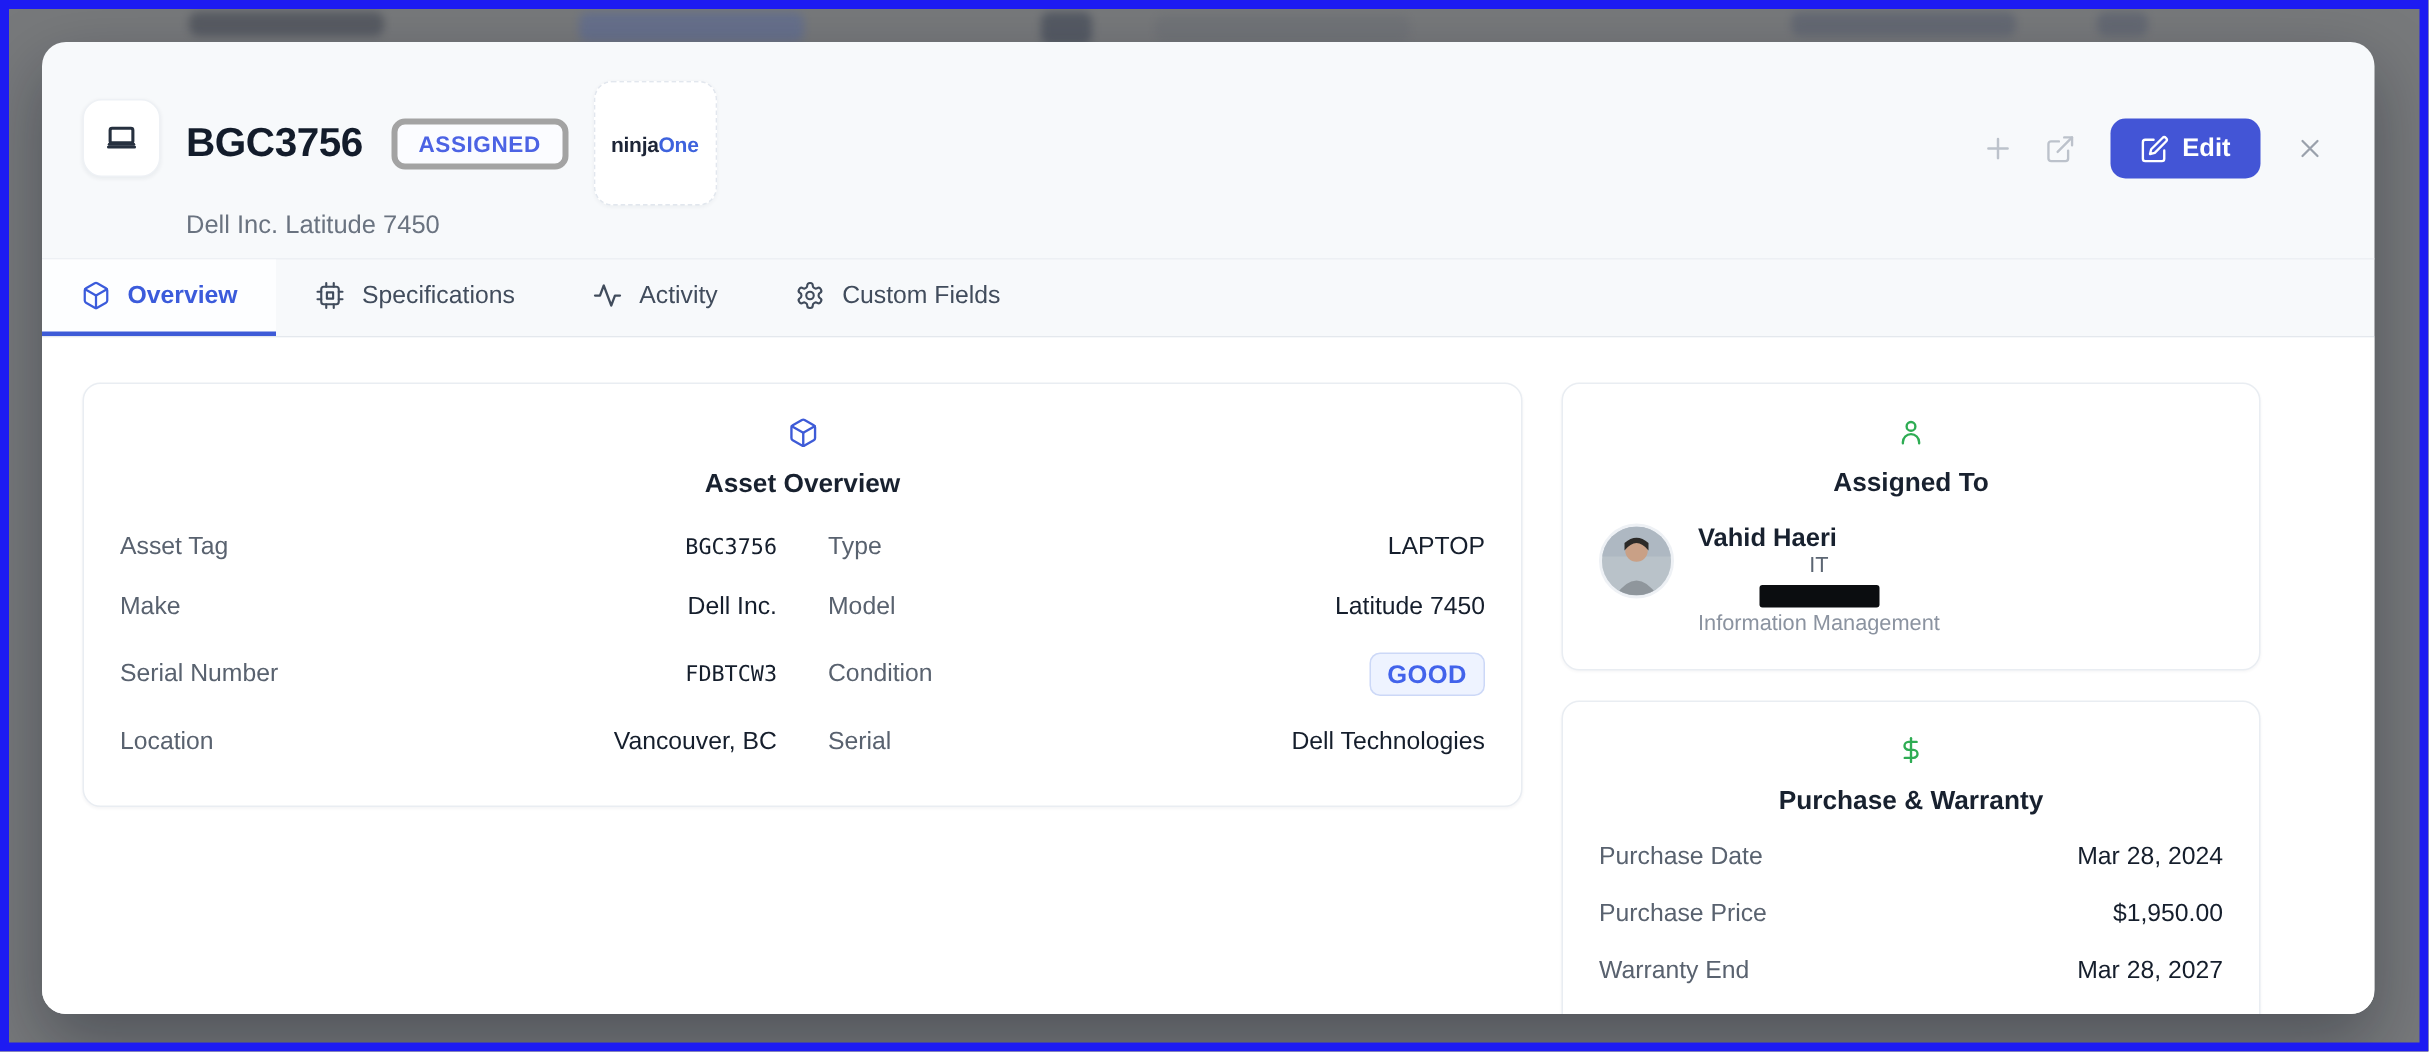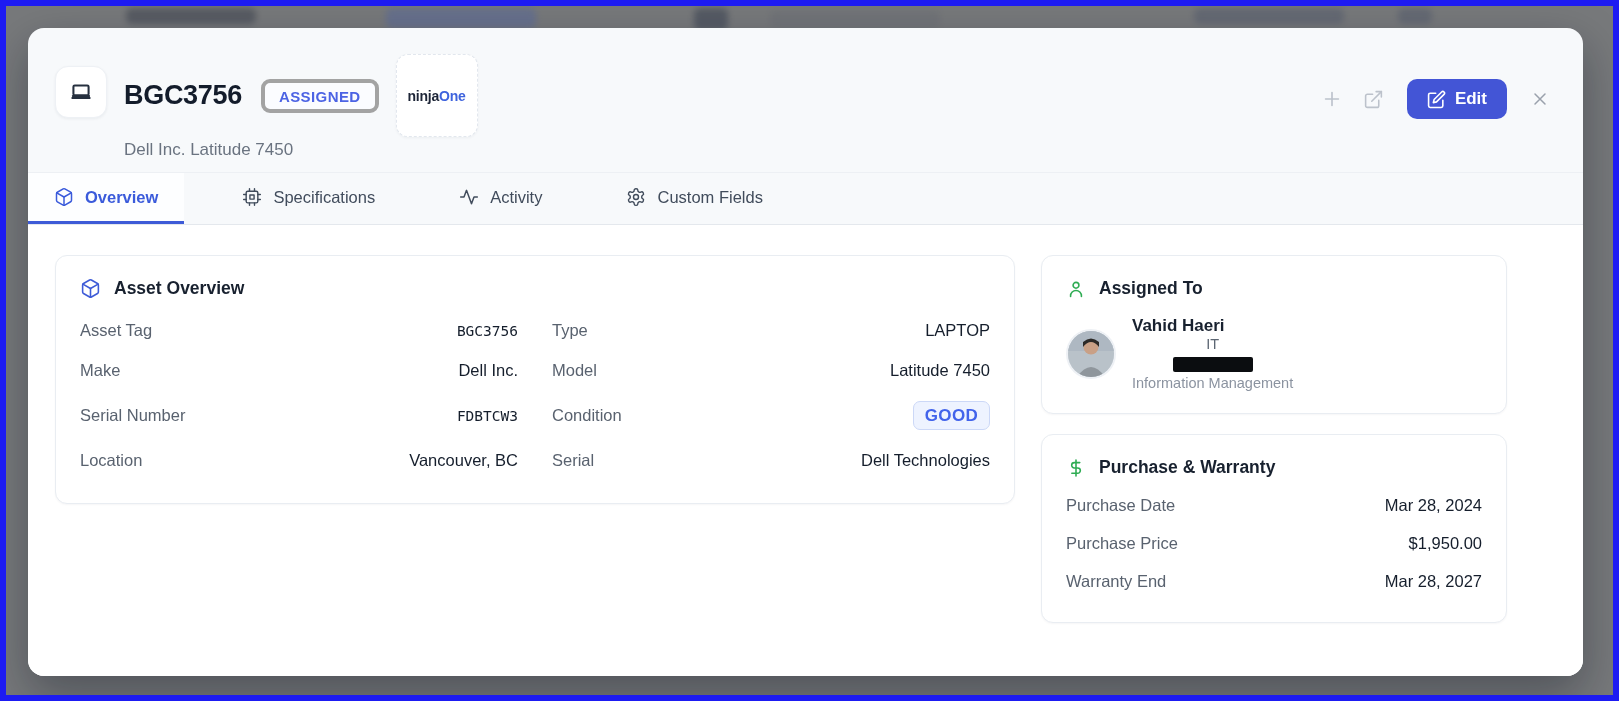--- a/index.html
+++ b/index.html
@@ -83,21 +83,20 @@
     font-family: "Liberation Sans", sans-serif;
   }
   .icon-btn.close { margin-left: 18px; color: #9aa1ac; }
 
   
   .tab-bar {
     display: flex; align-items: stretch;
     height: 53px; flex: 0 0 auto;
     border-top: 1px solid #edf0f4;
     border-bottom: 1px solid #e4e8ed;
-    gap: 32px;
   }
   .tab {
     display: flex; align-items: center; gap: 11px;
     padding: 0 26px; cursor: pointer;
     font-size: 16.5px; color: #414c5c;
     background: transparent; border: none;
     border-bottom: 3px solid transparent;
     font-family: "Liberation Sans", sans-serif;
   }
   .tab.active {
@@ -113,41 +112,41 @@
     display: flex; gap: 26px;
     padding: 30px 76px 30px 27px;
   }
   .card {
     background: #ffffff;
     border: 1px solid #e9edf2;
     border-radius: 12px;
     box-shadow: 0 1px 2px rgba(20,30,50,.04);
     padding: 22px 24px;
   }
-  .card-heading { display: flex; align-items: center; gap: 13px; }
+  .card-heading { display: flex; align-items: center; gap: 13px; flex-direction: column; }
   .card-heading .h-label { font-size: 17.5px; font-weight: 700; color: #18212f; }
 
   .overview-card { flex: 1; align-self: flex-start; }
   .overview-grid { margin-top: 12px; }
   .ov-row { display: grid; grid-template-columns: 1fr 1fr; column-gap: 34px; }
   .ov-cell { display: flex; align-items: center; justify-content: space-between; padding: 10px 0 11px; }
   .ov-label { font-size: 16.5px; color: #59626f; }
   .ov-value { font-size: 16.5px; color: #151e2c; text-align: right; }
   .ov-value.mono { font-family: "DejaVu Sans Mono", "Liberation Mono", monospace; font-size: 14.5px; }
   .cond-badge {
     font-size: 17px; font-weight: 700; letter-spacing: .3px;
     color: #4263eb; background: #eef3ff;
     border: 1px solid #ccd8f7; border-radius: 7px;
     padding: 4px 11px 3px;
     text-align: center;
   }
 
   .right-col { width: 466px; flex: 0 0 auto; display: flex; flex-direction: column; gap: 20px; }
 
-  .assigned-person { display: flex; align-items: center; gap: 16px; margin-top: 17px; }
+  .assigned-person { display: flex; align-items: flex-start; gap: 16px; margin-top: 17px; }
   .avatar {
     width: 50px; height: 50px; border-radius: 50%;
     border: 2px solid #eef1f5; overflow: hidden; flex: 0 0 auto;
     background: #cfd6dd;
   }
   .person-name { font-size: 17px; font-weight: 700; color: #18212f; }
   .person-role { font-size: 14.5px; color: #5c6戒673; margin-top: 0; display: flex; align-items: center; gap: 5px; color:#5c6673;flex-direction:column; }
   .redaction { display: inline-block; width: 80px; height: 15px; background: #0b0d10; border-radius: 2px; }
   .person-dept { font-size: 14.5px; color: #8b93a0; margin-top: 3px; }
 

